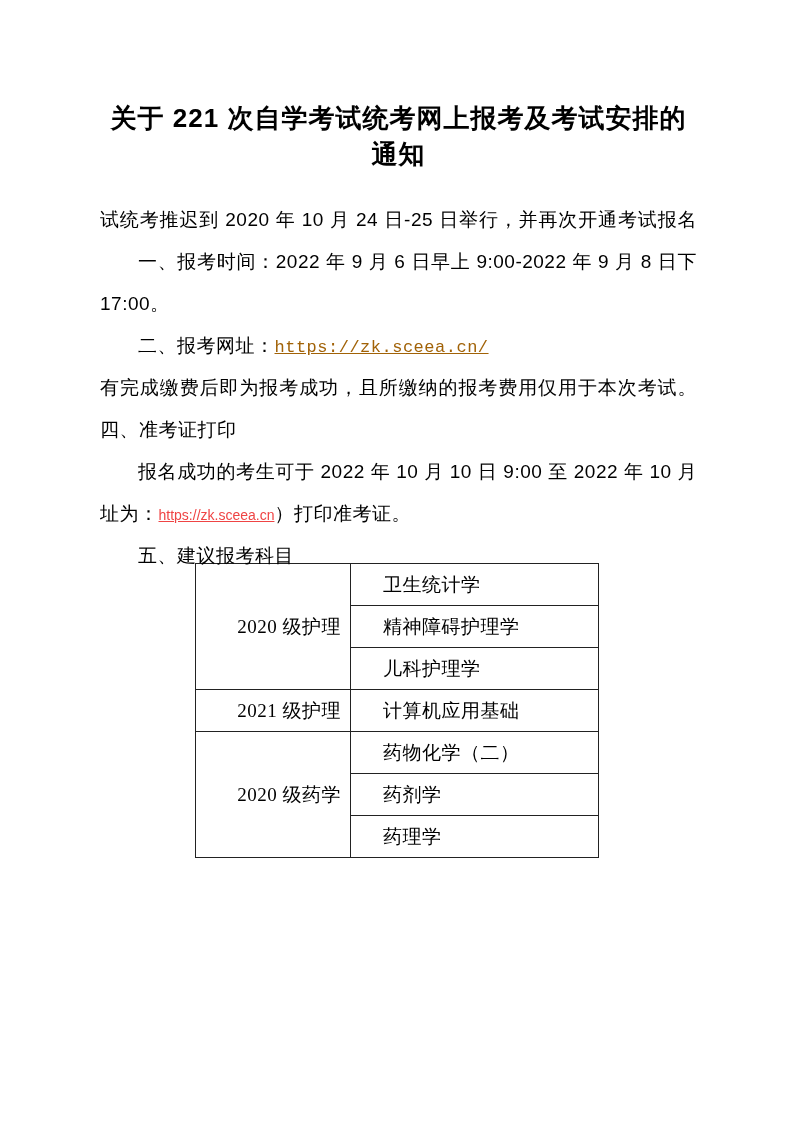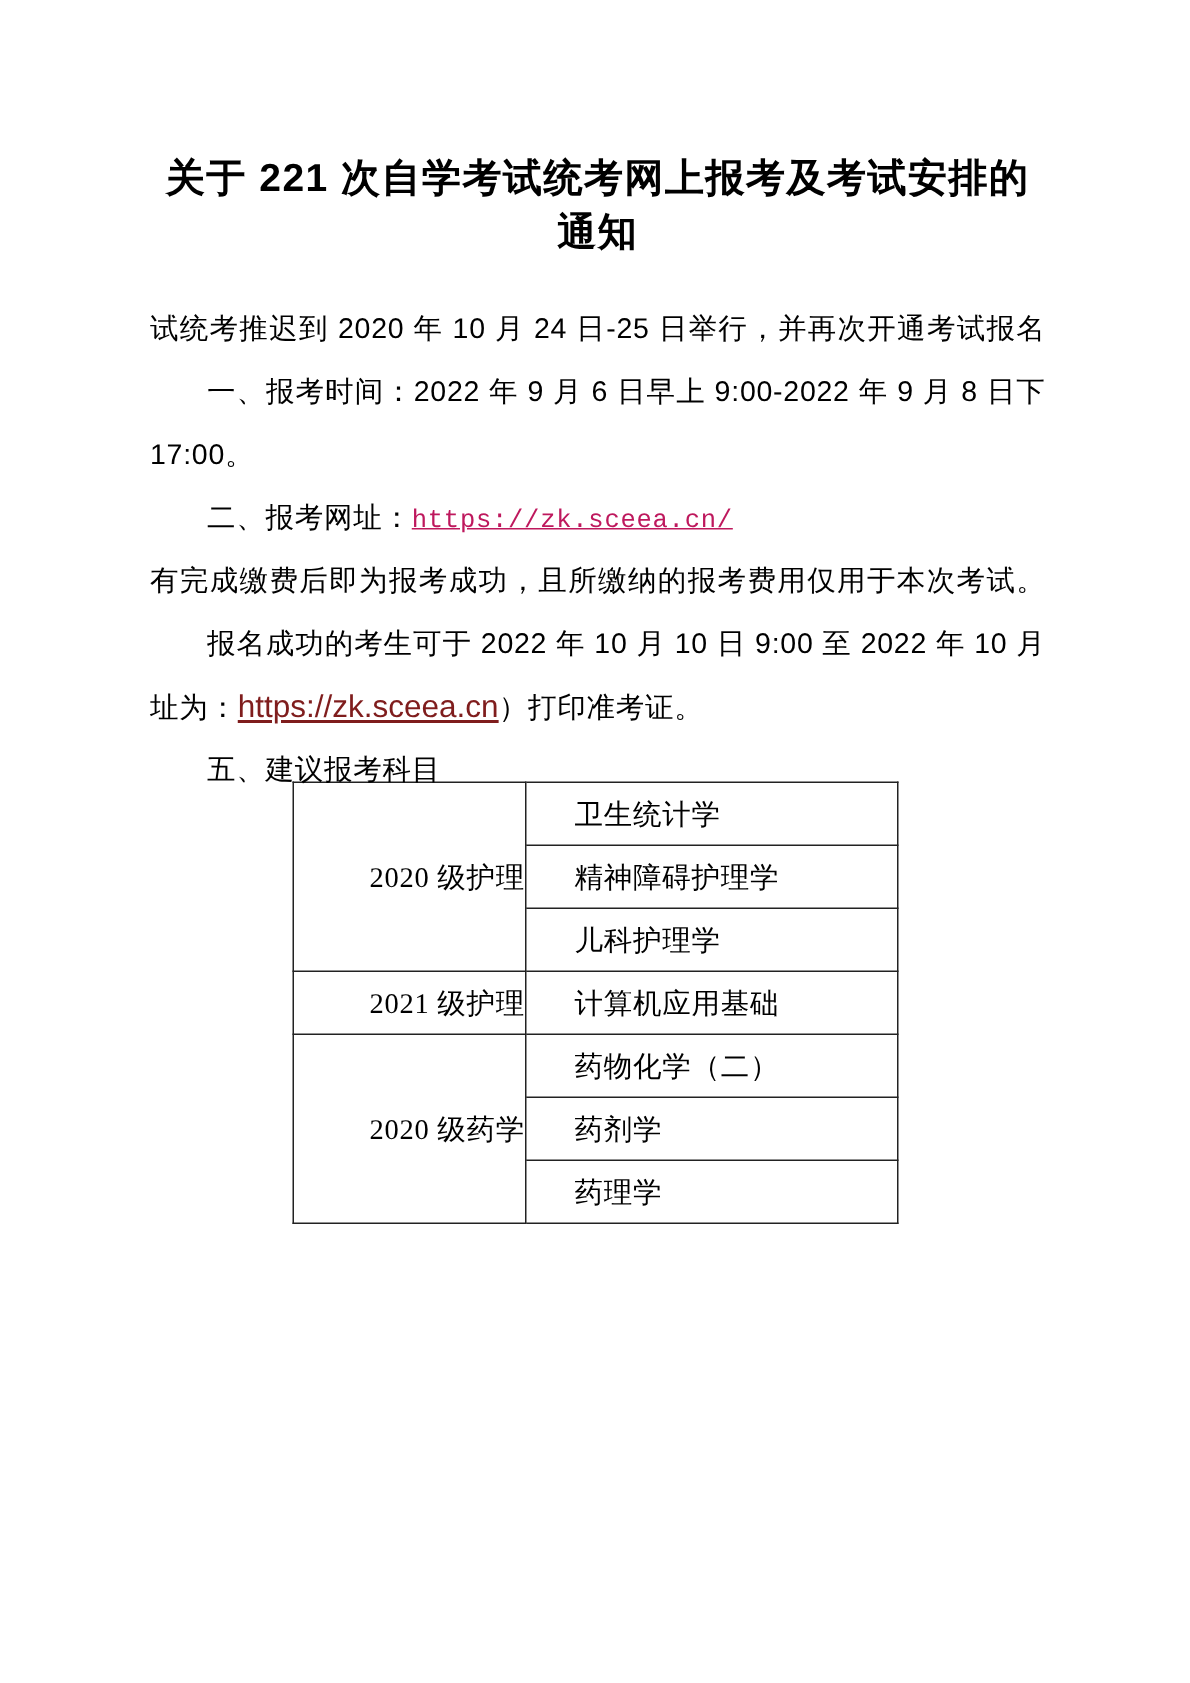--- a/index.html
+++ b/index.html
@@ -36,59 +36,60 @@
     white-space: normal;
     text-align: justify;
     text-align-last: justify;
     overflow: hidden;
   }
   .doc-body .line.indent { text-indent: 38px; }
 
   a.doclink { text-decoration: underline; cursor: pointer; }
   a.doclink.mono {
     font-family: "Liberation Mono", monospace;
-    color: #be185d;
+    color: #a16207;
     font-size: 17px;
     letter-spacing: 0.5px;
   }
   a.doclink.sans {
     font-family: "Liberation Sans", sans-serif;
-    color: #7f1d1d;
-    font-size: 21px;
+    color: #ef4444;
+    font-size: 14px;
     letter-spacing: 0;
   }
 
   table.subjects {
     border-collapse: collapse;
     margin: -14px 0 0 95px;
   }
   table.subjects td {
     border: 1.5px solid #222222;
     height: 42px;
     font-size: 19px;
     font-family: "Liberation Serif", serif;
     vertical-align: middle;
     letter-spacing: 0.5px;
     padding-left: 32px;
   }
-  td.group-cell  { width: 155px; text-align: right; }
+  td.group-cell  { width: 155px; text-align: center; }
   td.course-cell { width: 248px; text-align: left; padding-left: 13px; }
 </style>
 </head>
 <body>
 
 <div class="page">
   <div class="doc-title">关于 221 次自学考试统考网上报考及考试安排的通知</div>
 
   <div class="doc-body">
       <div class="line fill">试统考推迟到 2020 年 10 月 24 日-25 日举行，并再次开通考试报名通</div>
       <div class="line indent fill">一、报考时间：2022 年 9 月 6 日早上 9:00-2022 年 9 月 8 日下午</div>
       <div class="line">17:00。</div>
       <div class="line indent"><span>二、报考网址：</span><a class="doclink mono">https://zk.sceea.cn/</a><span></span></div>
       <div class="line fill">有完成缴费后即为报考成功，且所缴纳的报考费用仅用于本次考试。</div>
+      <div class="line">四、准考证打印</div>
       <div class="line indent fill">报名成功的考生可于 2022 年 10 月 10 日 9:00 至 2022 年 10 月 25</div>
       <div class="line"><span>址为：</span><a class="doclink sans">https://zk.sceea.cn</a><span>）打印准考证。</span></div>
       <div class="line indent">五、建议报考科目</div>
     </div>
 
   <table class="subjects">
     <tbody>
         <tr>
           <td rowspan="3" class="group-cell">2020 级护理</td>
           <td class="course-cell">卫生统计学</td>

